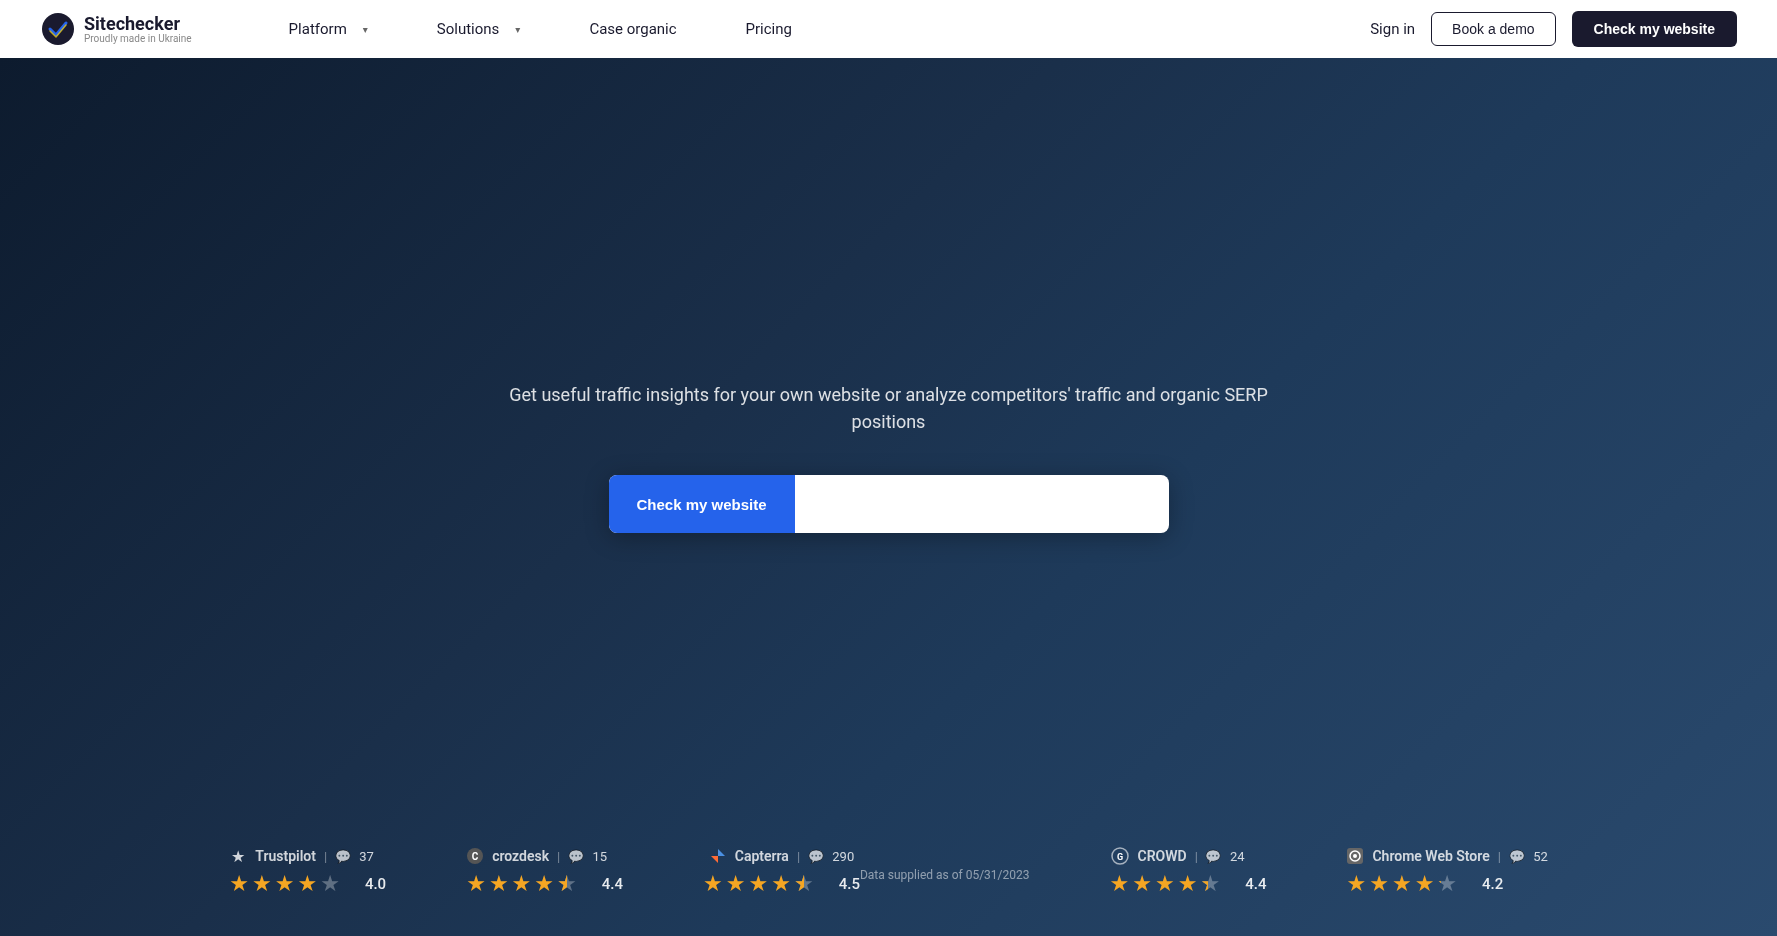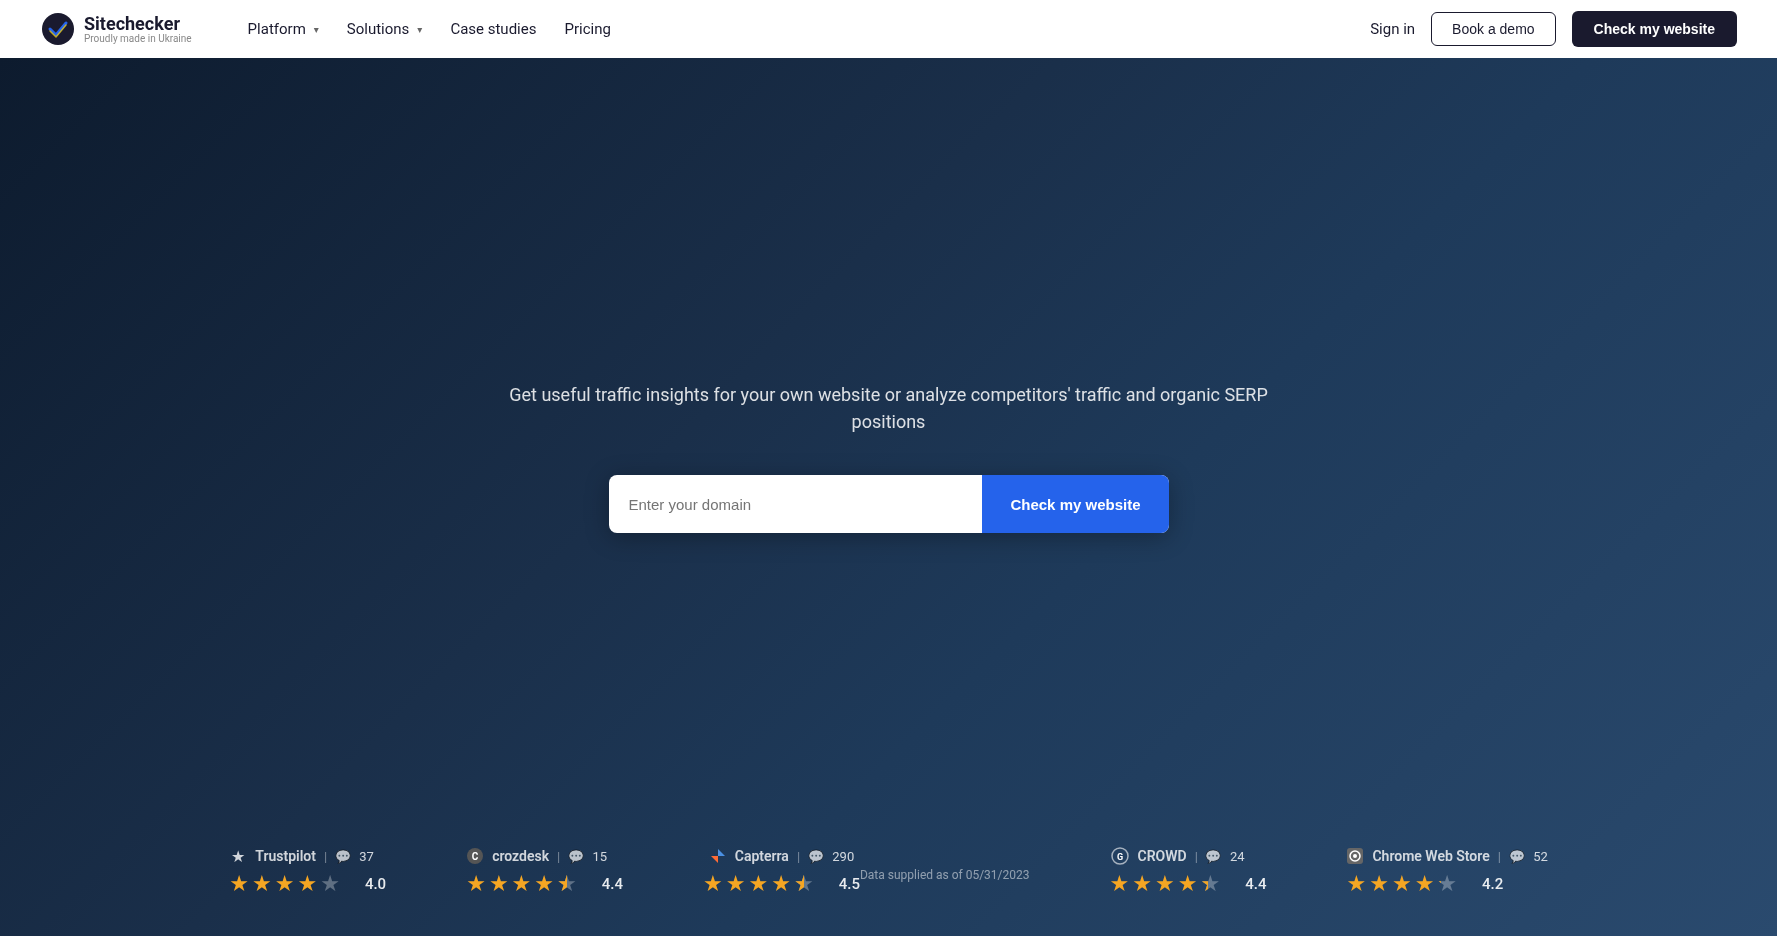--- a/index.html
+++ b/index.html
@@ -46,22 +46,23 @@
       align-items: center;
       gap: 28px;
       flex: 1;
     }
     .nav-link {
       font-size: 15px;
       color: #1a1a2e;
       text-decoration: none;
       display: flex;
       align-items: center;
-      gap: 8px;
+      gap: 16px;
       cursor: pointer;
+      margin-left: 41px;
     }
     .nav-link .chevron {
       font-size: 10px;
       color: #666;
     }
     .nav-right {
       display: flex;
       align-items: center;
       gap: 16px;
     }
@@ -245,39 +246,38 @@
   <div class="nav-links">
     <a class="nav-link">
       <span>Platform</span>
       <span class="chevron">▾</span>
     </a>
     <a class="nav-link">
       <span>Solutions</span>
       <span class="chevron">▾</span>
     </a>
     <a class="nav-link">
-      <span>Case studies</span>
+      <span>Case organic</span>
     </a>
     <a class="nav-link">
       <span>Pricing</span>
     </a>
   </div>
 
   <div class="nav-right">
     <a class="signin-link">Sign in</a>
     <button class="book-demo-btn">Book a demo</button>
     <button class="check-website-btn-nav">Check my website</button>
   </div>
 </nav>
 
 <section class="hero">
   <p class="hero-subtitle">Get useful traffic insights for your own website or analyze competitors' traffic and organic SERP positions</p>
 
   <div class="search-bar">
-    <input type="text" class="search-input" placeholder="Enter your domain" style="">
     <button class="search-btn">Check my website</button>
   </div>
 
   <div class="ratings-section">
 
     <div class="rating-item">
       <div class="rating-header">
         <span class="trustpilot-icon">★</span>
         <span class="rating-logo">Trustpilot</span>
         <span class="separator">|</span>

